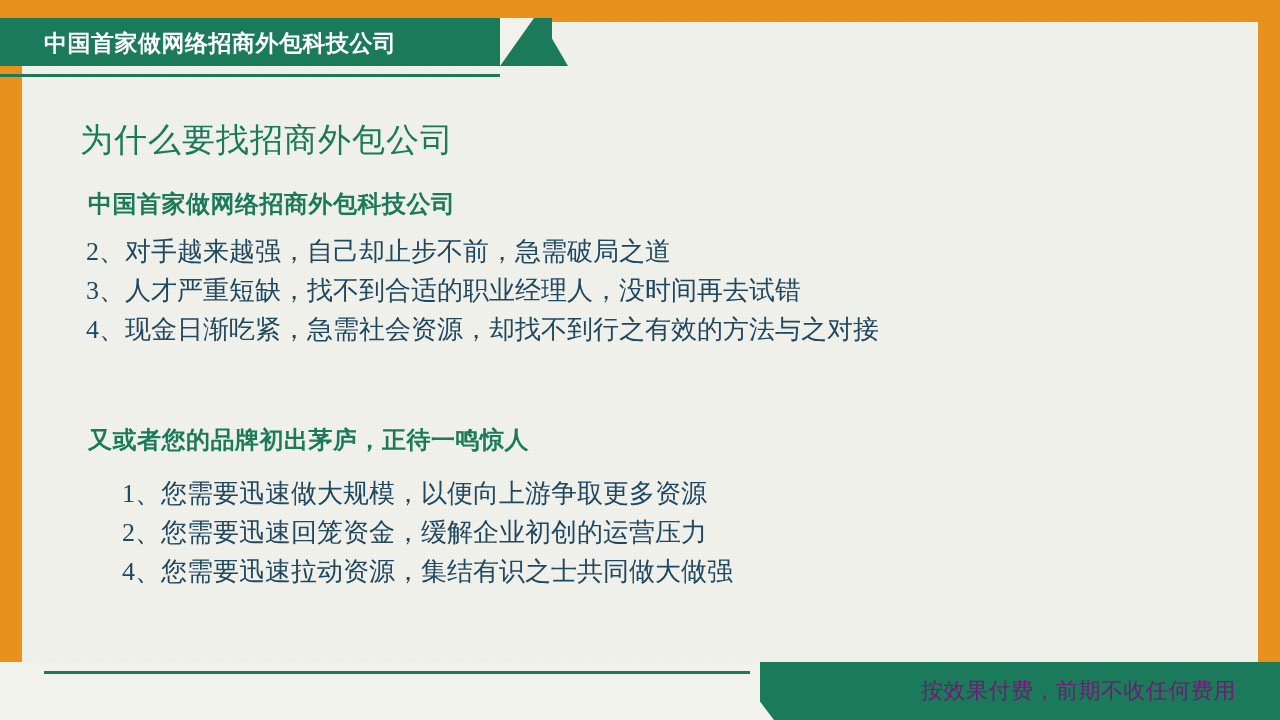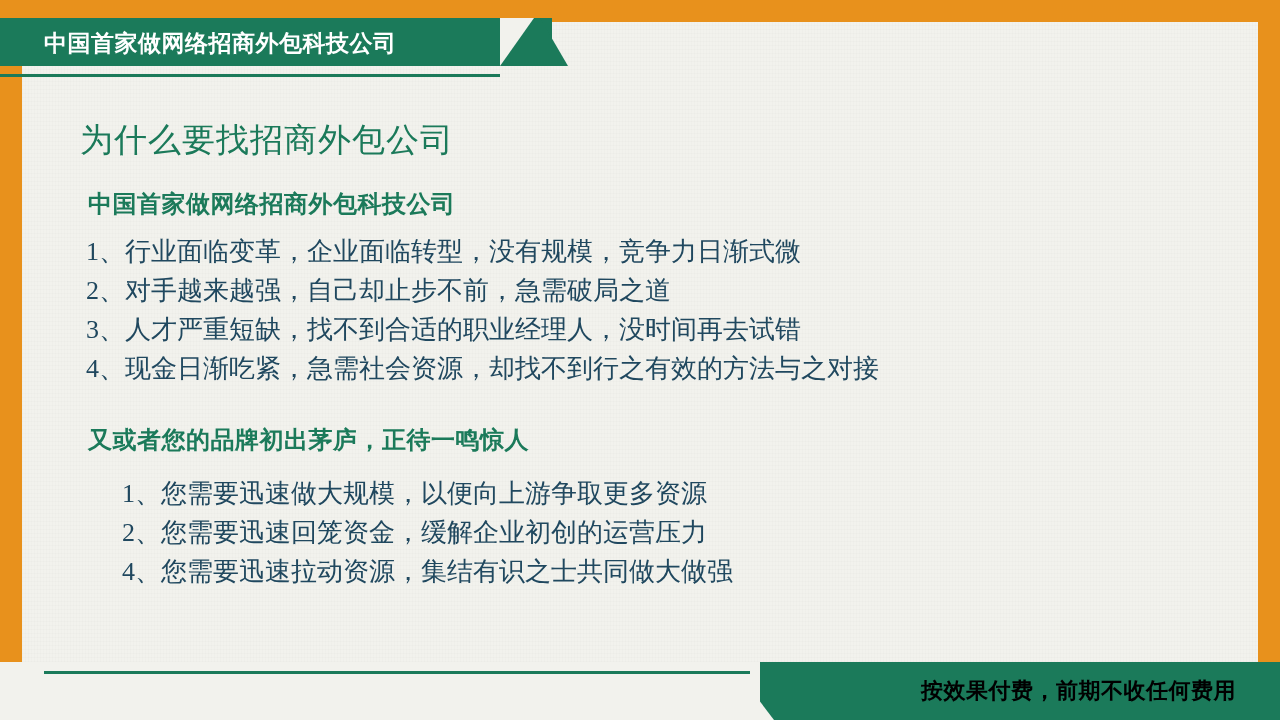--- a/index.html
+++ b/index.html
@@ -169,23 +169,23 @@
     bottom: 46px;
     width: 706px;
     height: 3px;
     background: #1B7A5A;
     z-index: 5;
   }
   .bottom-text {
     position: absolute;
     right: 44px;
     bottom: 14px;
-    color: #000000;
+    color: #701a75;
     font-size: 22px;
-    font-weight: bold;
+    font-weight: normal;
     letter-spacing: 0.5px;
     z-index: 6;
     white-space: nowrap;
   }
   
 </style>
 </head>
 <body>
 
 <div id="slide">
@@ -195,21 +195,20 @@
   <div class="top-banner"></div>
   <div class="banner-wedge-a"></div>
   <div class="banner-wedge-b"></div>
   <div class="banner-line"></div>
   <div class="top-banner-text">中国首家做网络招商外包科技公司</div>
 
   <div class="headline">为什么要找招商外包公司</div>
 
   <div class="sub-head s1">中国首家做网络招商外包科技公司</div>
   <div class="list l1">
-    <div class="list-item">1、行业面临变革，企业面临转型，没有规模，竞争力日渐式微</div>
     <div class="list-item">2、对手越来越强，自己却止步不前，急需破局之道</div>
     <div class="list-item">3、人才严重短缺，找不到合适的职业经理人，没时间再去试错</div>
     <div class="list-item">4、现金日渐吃紧，急需社会资源，却找不到行之有效的方法与之对接</div>
   </div>
 
   <div class="sub-head s2">又或者您的品牌初出茅庐，正待一鸣惊人</div>
   <div class="list l2">
     <div class="list-item">1、您需要迅速做大规模，以便向上游争取更多资源</div>
     <div class="list-item">2、您需要迅速回笼资金，缓解企业初创的运营压力</div>
     <div class="list-item">4、您需要迅速拉动资源，集结有识之士共同做大做强</div>

